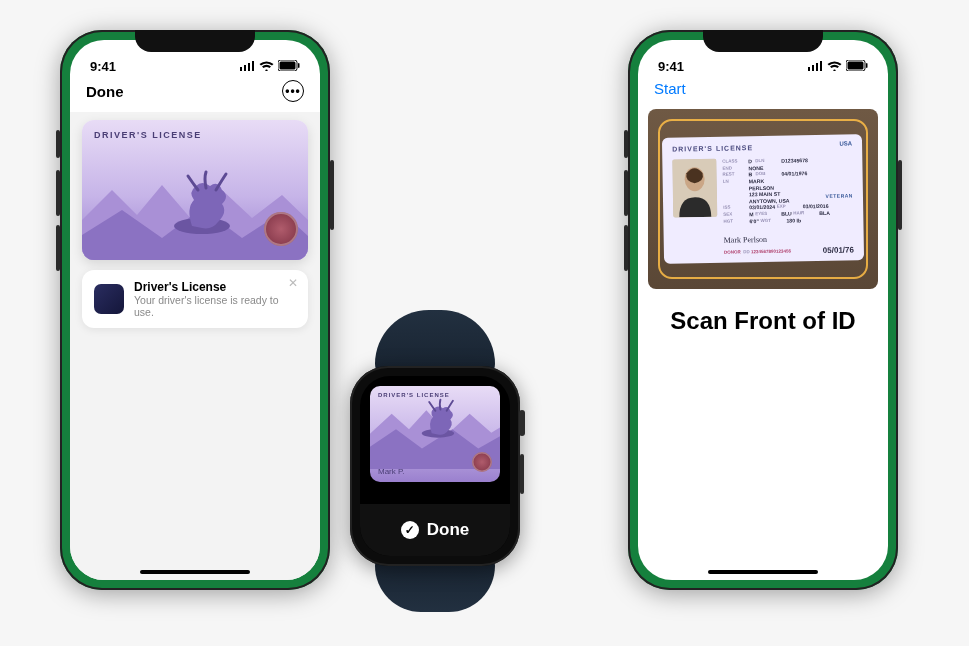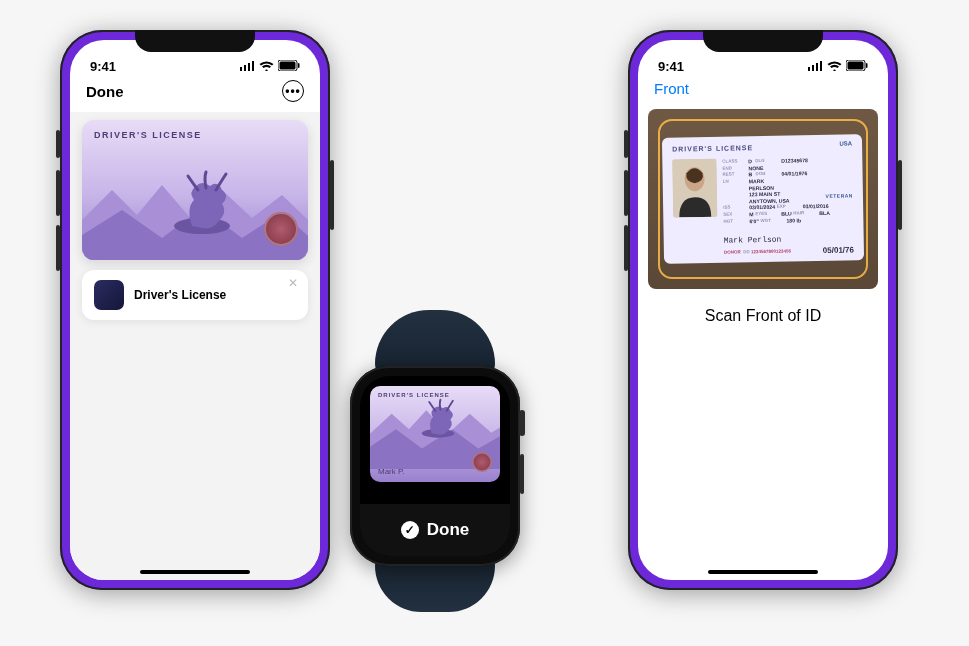--- a/index.html
+++ b/index.html
@@ -12,21 +12,21 @@
     overflow: hidden;
   }
 
   
   .phone {
     position: absolute;
     width: 270px;
     height: 560px;
     top: 30px;
     border-radius: 42px;
-    background: #6d28d9;
+    background: #15803d;
     padding: 10px;
     box-shadow: 0 4px 24px rgba(0,0,0,.35), inset 0 0 0 2px #222;
   }
   .phone .screen {
     width: 100%; height: 100%;
     background: #fff;
     border-radius: 34px;
     overflow: hidden;
     position: relative;
     display: flex;
@@ -148,27 +148,27 @@
     width:44px; height:58px;
     background: #cfc4b3;
     border-radius:2px;
     overflow:hidden;
   }
   .id-card .photo svg { width:100%; height:100%; }
   .id-fields { position:absolute; top:22px; left:60px; right:8px; line-height:1.25; }
   .id-fields .row { display:flex; }
   .id-fields .k { width:26px; color:#9a94b8; font-weight:700; font-size:4.5px; }
   .id-fields .v { font-weight:700; font-size:5.2px; color:#2b2b42; }
-  .id-card .sig { position:absolute; bottom:18px; left:60px; font-family: Liberation Mono, monospace; font-size:8px; color:#2b2b42; }
+  .id-card .sig { position:absolute; bottom:18px; left:60px; font-family: Liberation Serif, serif; font-size:8px; color:#2b2b42; }
   .id-card .dob-big { position:absolute; bottom:6px; right:10px; font-size:8px; font-weight:800; color:#2b2b42; }
   .id-card .veteran { position:absolute; top:58px; right:10px; font-size:5px; font-weight:800; color:#3a5a9a; letter-spacing:.5px;}
   .id-card .donor { position:absolute; bottom:8px; left:60px; font-size:4.5px; color:#b0426e; font-weight:700; }
 
   .scan-text { text-align:center; padding: 18px 24px; }
-  .scan-text h2 { font-size:16px; font-weight:400; margin-bottom:10px; }
+  .scan-text h2 { font-size:24px; font-weight:700; margin-bottom:10px; }
   .scan-text p { font-size:12.5px; color:#333; line-height:1.35; }
 
   
   .watch {
     position:absolute;
     left: 340px; top: 310px;
     width: 190px;
   }
   .watch .band-top, .watch .band-bottom {
     width: 120px; height: 80px; margin:0 auto;
@@ -262,20 +262,21 @@
           </g>
         </svg>
         <div class="seal"></div>
         <div class="name">Mark P.</div>
       </div>
 
       <div class="notification">
         <div class="icon"></div>
         <div class="lines">
           <div class="t">Driver's License</div>
+          <div class="s">Your driver's license is ready to use.</div>
         </div>
         <div class="close">✕</div>
       </div>
     </div>
 
     <div class="home-indicator"></div>
   </div>
 </div>
 
 <div class="watch">
@@ -330,21 +331,21 @@
             </svg></span>
         <span><svg width="22" height="11">
               <rect x="0" y="0" width="19" height="11" rx="2.5" fill="none" stroke="#000" stroke-width="1"></rect>
               <rect x="1.5" y="1.5" width="16" height="8" rx="1.5" fill="#000"></rect>
               <rect x="20" y="3" width="1.5" height="5" rx="1" fill="#000"></rect>
             </svg></span>
       </span>
     </div>
 
     <div class="scan-head">
-      <span>Front</span>
+      <span>Start</span>
     </div>
 
     <div class="scan-frame-area">
       <div class="scan-bracket"></div>
       <div class="id-card">
         <div class="hdr">DRIVER'S LICENSE</div>
         <div class="usa">USA</div>
         <div class="photo">
           <svg viewBox="0 0 44 58">
               <rect width="44" height="58" fill="#d8cbb8"></rect>

